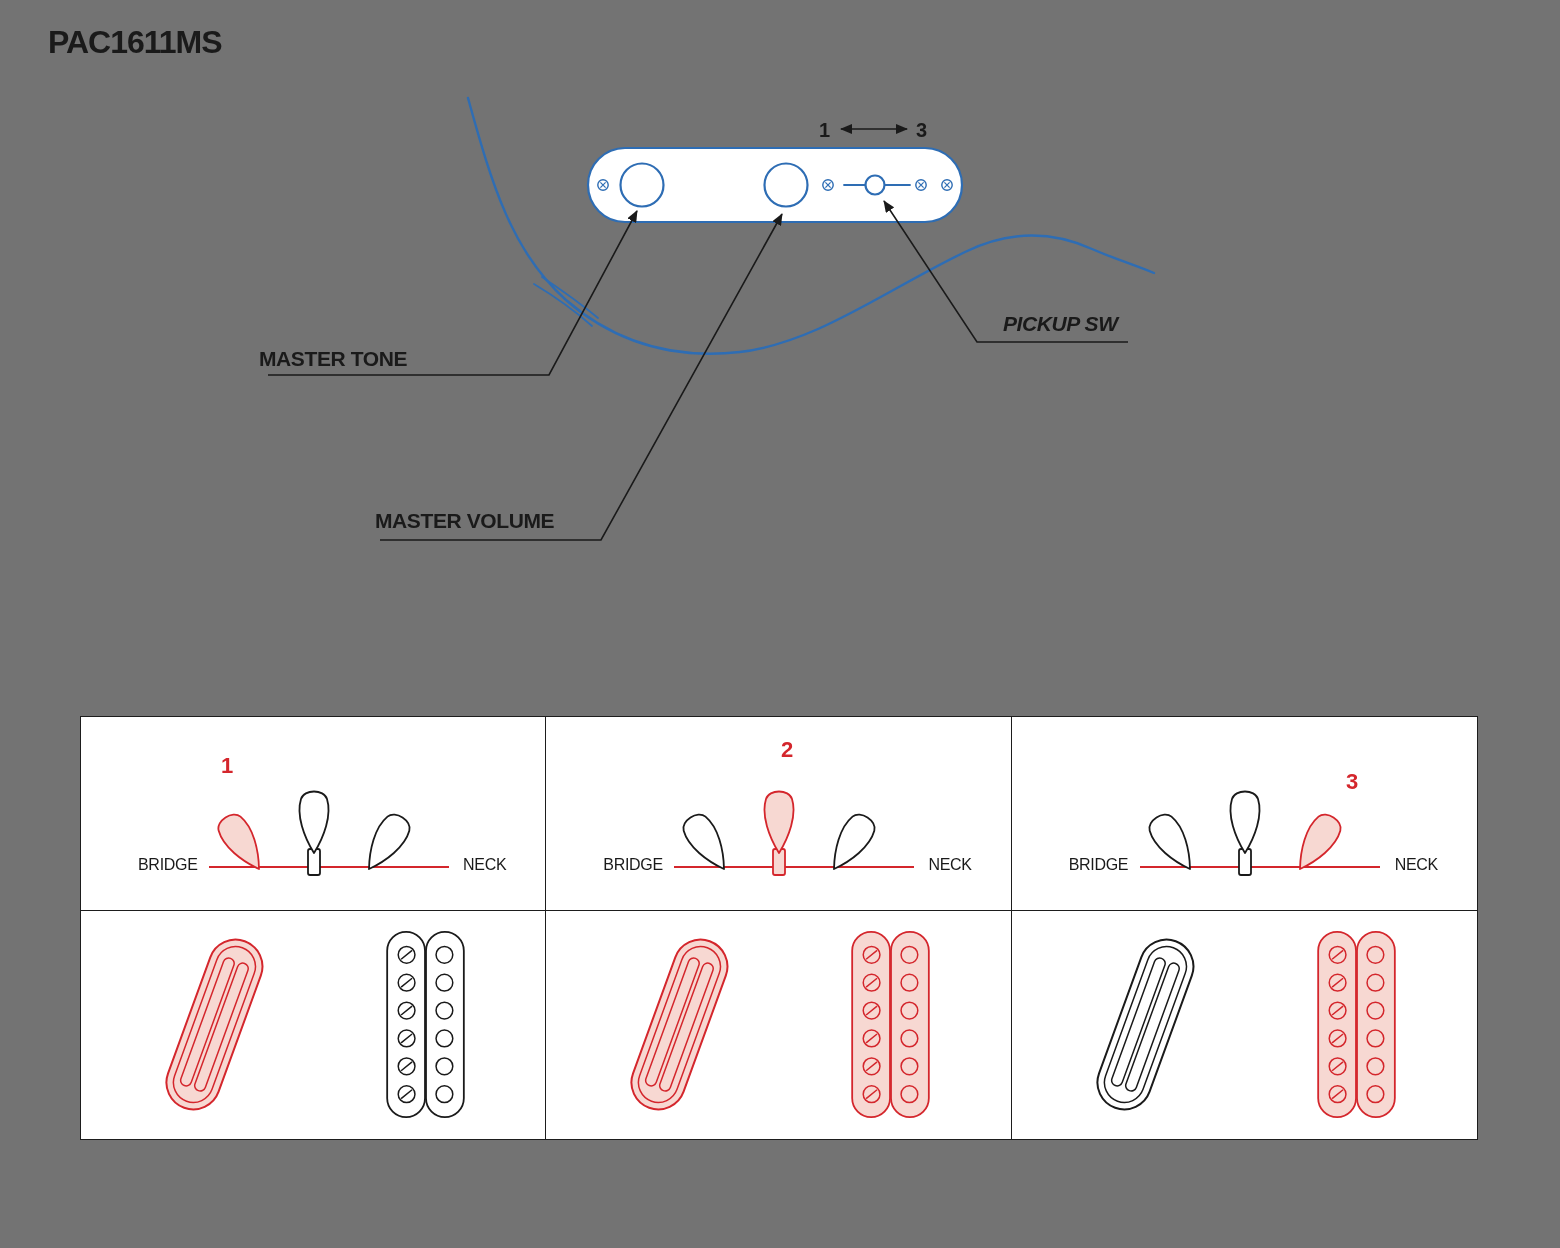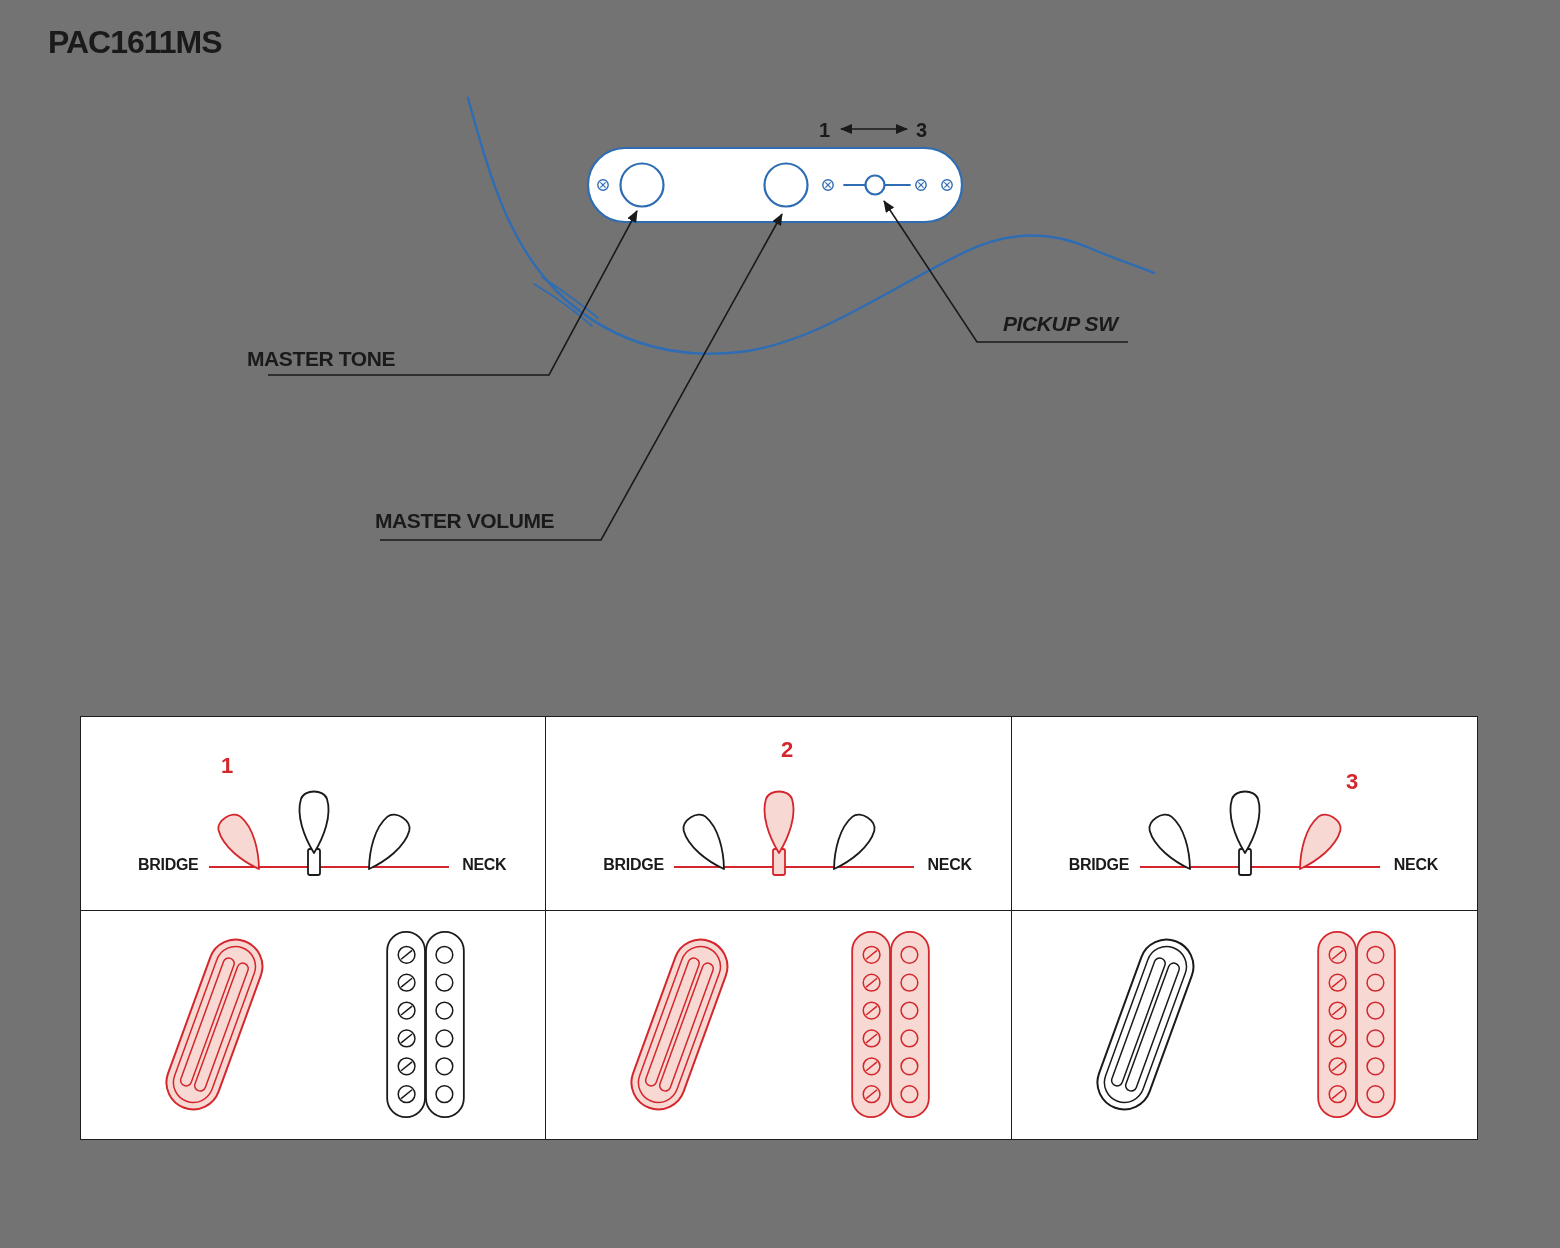--- a/index.html
+++ b/index.html
@@ -8,42 +8,42 @@
   html,body{margin:0;padding:0;background:#fff;}
   .page{
     position:relative;width:1560px;height:1248px;overflow:hidden;background:#737373;
     font-family:"Liberation Sans",sans-serif;color:var(--ink);
   }
   .title{
     position:absolute;left:48px;top:24px;font-size:32px;font-weight:bold;
     letter-spacing:-1px;white-space:nowrap;
   }
   .lbl{position:absolute;font-size:21px;font-weight:bold;letter-spacing:-0.4px;white-space:nowrap;}
-  #lbl-tone{left:247px;top:347px;}
+  #lbl-tone{left:259px;top:347px;}
   #lbl-vol{left:375px;top:509px;}
   #lbl-sw{left:1003px;top:312px;font-style:italic;}
   .top-svg{position:absolute;left:0;top:0;}
 
   
   .bs{stroke:var(--blue);stroke-width:2.4;fill:none;stroke-linecap:round;}
   .bsf{stroke:var(--blue);stroke-width:2.2;fill:#fff;}
   .bst{stroke:var(--blue);stroke-width:1.8;fill:none;stroke-linecap:round;}
   .ldr{stroke:var(--ink);stroke-width:1.6;fill:none;}
   .swt{fill:var(--ink);font-size:20px;font-weight:bold;font-family:"Liberation Sans",sans-serif;}
 
   
   .ptable{
     position:absolute;left:80px;top:716px;width:1398px;height:424px;
     display:grid;grid-template-columns:1fr 1fr 1fr;grid-template-rows:194px 1fr;
     border:1.6px solid #1d1d1d;box-sizing:border-box;background:#fff;
   }
   .cell{position:relative;border-right:1.6px solid #1d1d1d;border-bottom:1.6px solid #1d1d1d;box-sizing:border-box;overflow:hidden;}
   .cell.lastc{border-right:none;}
   .cell.lastr{border-bottom:none;}
-  .slabel{position:absolute;top:139px;font-size:16px;font-weight:bold;letter-spacing:-0.3px;white-space:nowrap;}
+  .slabel{position:absolute;top:139px;font-size:16px;font-weight:normal;letter-spacing:-0.3px;white-space:nowrap;}
   .slabel.bridge{left:57px;}
   .slabel.neck{right:39px;}
   .lever-svg{position:absolute;left:128px;top:0;}
   .pk-svg{display:block;margin:0 auto;}
   .rl{stroke:var(--red);stroke-width:2;}
   .pnum{fill:var(--red);font-size:22px;font-weight:bold;text-anchor:middle;font-family:"Liberation Sans",sans-serif;}
 
   
   .on{--pf:var(--pink);--ps:var(--red);}
   .off{--pf:#ffffff;--ps:var(--ink);}

